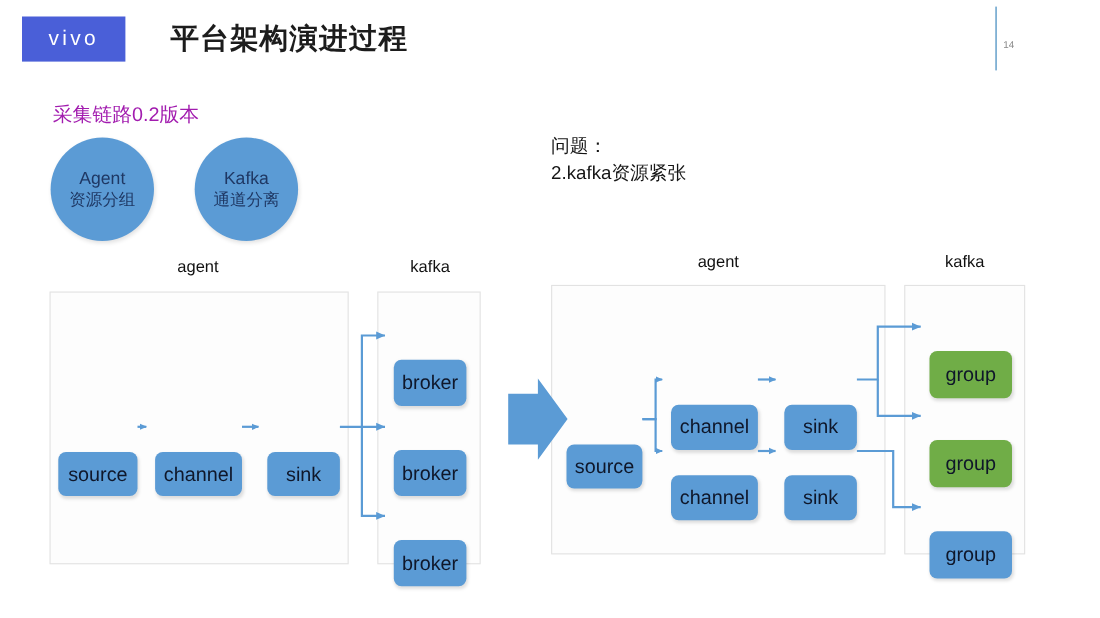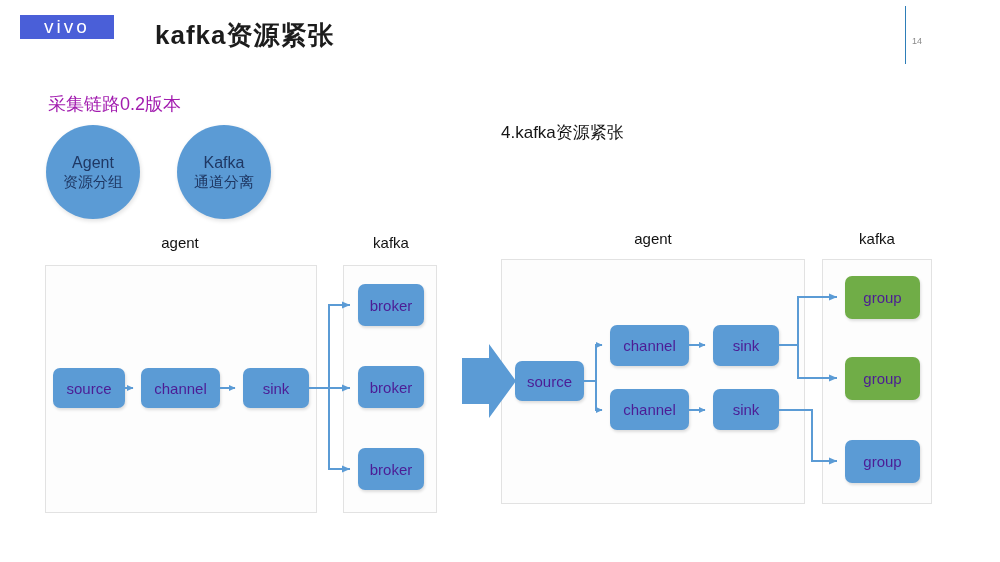--- a/index.html
+++ b/index.html
@@ -20,21 +20,21 @@
     inset: 0;
     background: #ffffff;
   }
 
   
   .logo {
     position: absolute;
     left: 20px;
     top: 15px;
     width: 94px;
-    height: 24px;
+    height: 41px;
     background: #4a5fd8;
     display: flex;
     align-items: center;
     justify-content: center;
   }
   .logo-text {
     color: #ffffff;
     font-size: 19px;
     letter-spacing: 3px;
     font-weight: 400;
@@ -119,27 +119,28 @@
     border: 1px solid #e2e2e2;
     background: #fdfdfd;
     box-sizing: border-box;
   }
 
   
   .node {
     position: absolute;
     border-radius: 7px;
     background: #5b9bd5;
-    color: #4c1d95;
+    color: #0f172a;
     display: flex;
     align-items: center;
     justify-content: center;
-    font-size: 15px;
+    font-size: 18px;
     box-sizing: border-box;
     box-shadow: 1px 2px 3px rgba(0,0,0,0.13);
+    margin-top: 43px;
   }
   .node.green { background: #70ad47; }
 
   
   .wires {
     position: absolute;
     left: 0; top: 0;
     width: 1000px;
     height: 562px;
     pointer-events: none;
@@ -156,37 +157,38 @@
   }
 </style>
 </head>
 <body>
 
 <div class="slide">
 
   <div class="logo">
     <span class="logo-text">vivo</span>
   </div>
-  <div class="slide-title">kafka资源紧张</div>
+  <div class="slide-title">平台架构演进过程</div>
   <div class="page-rule"></div>
   <div class="page-num">14</div>
 
   <div class="section-label">采集链路0.2版本</div>
 
   <div class="circle" id="circle-agent">
     <span class="l1">Agent</span>
     <span class="l2">资源分组</span>
   </div>
   <div class="circle" id="circle-kafka">
     <span class="l1">Kafka</span>
     <span class="l2">通道分离</span>
   </div>
 
   <div class="note">
-    <div>4.kafka资源紧张</div>
+    <div>问题：</div>
+    <div>2.kafka资源紧张</div>
   </div>
 
   <div class="grp-label" style="left:45px; top:234px; width:270px;">agent</div>
   <div class="grp-label" style="left:341px; top:234px; width:100px;">kafka</div>
 
   <div class="frame" style="left:45px; top:265px; width:272px; height:248px;"></div>
   <div class="frame" style="left:343px; top:265px; width:94px; height:248px;"></div>
 
   <div class="node" style="left:53px; top:368px; width:72px; height:40px;">source</div>
   <div class="node" style="left:141px; top:368px; width:79px; height:40px;">channel</div>

